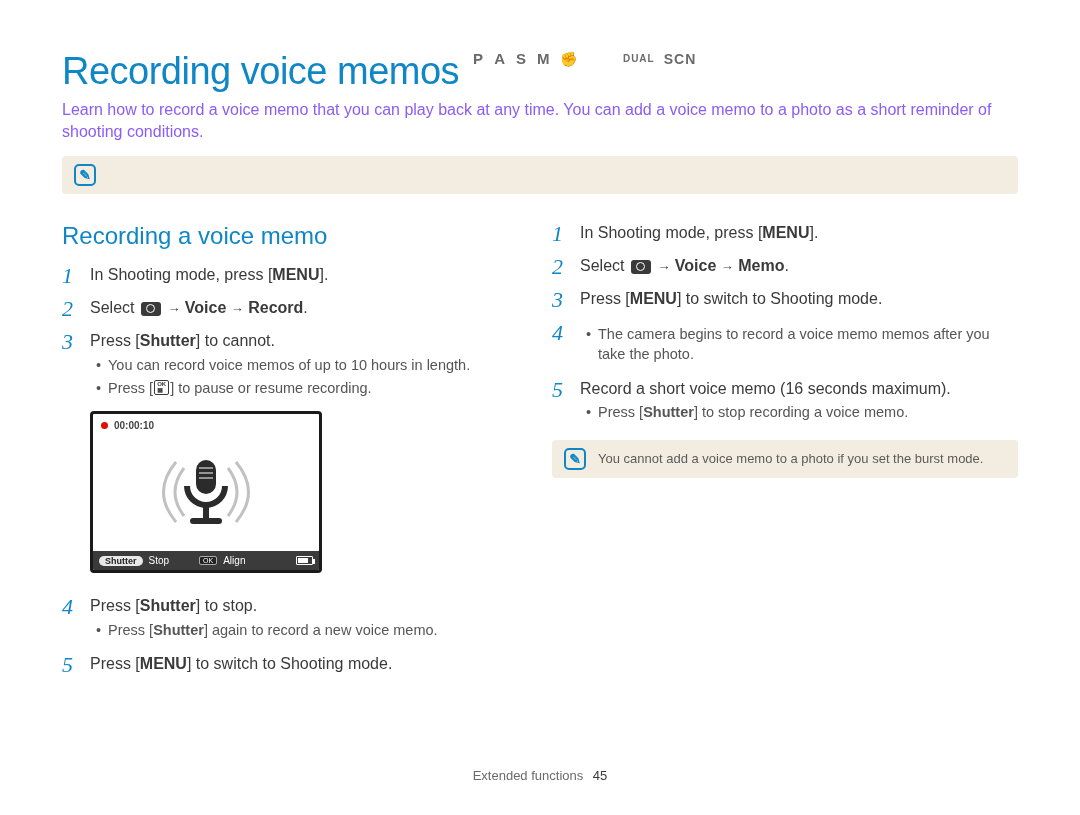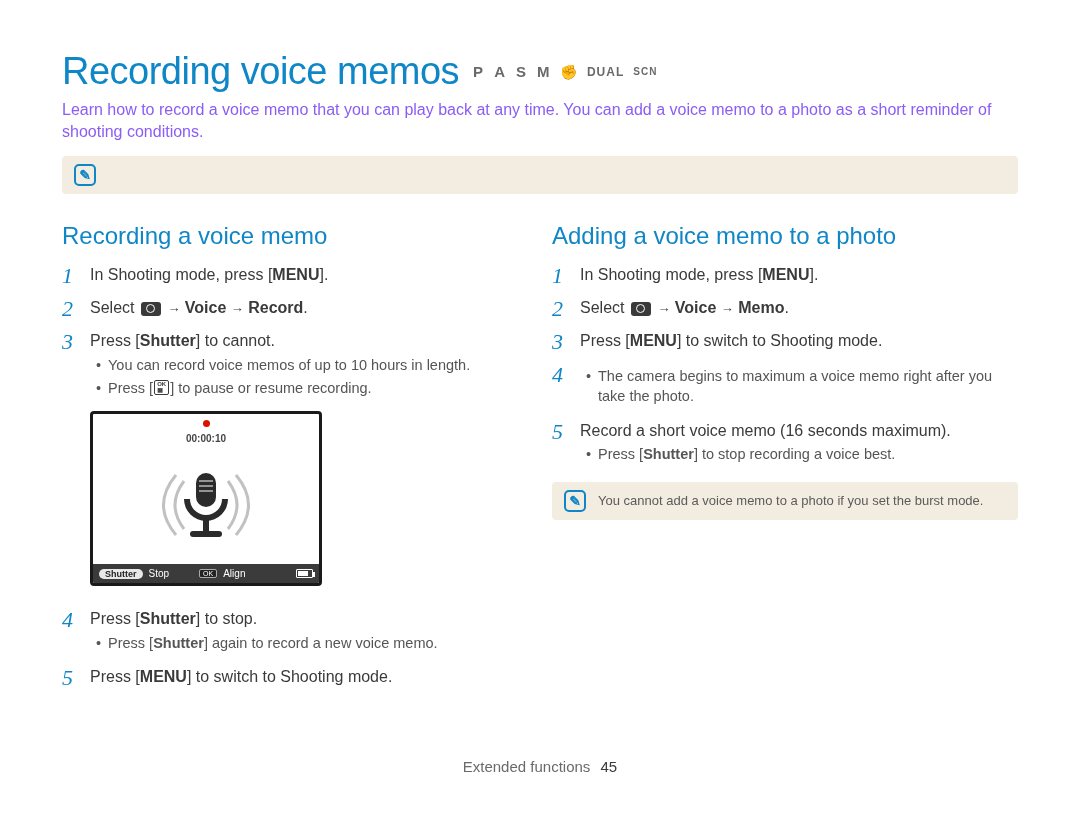--- a/index.html
+++ b/index.html
@@ -10,21 +10,21 @@
     font-family: Arial, Helvetica, sans-serif;
     color: #3a3a3a;
     background: #fff;
     position: relative;
   }
   .page {
     padding: 50px 62px 0 62px;
   }
   .titleRow {
     display: flex;
-    align-items: center;
+    align-items: flex-start;
     gap: 14px;
     margin-bottom: 6px;
   }
   .pageTitle {
     font-size: 38px;
     color: #0f86c6;
     font-weight: 400;
     letter-spacing: -0.5px;
   }
   .modes {
@@ -34,25 +34,26 @@
     color: #6a6a6a;
     font-size: 15px;
     letter-spacing: 2px;
     font-weight: 700;
   }
   .modes .hand {
     font-size: 14px;
     letter-spacing: 0;
   }
   .modes .dual {
-    font-size: 12px;
+    font-size: 10px;
     letter-spacing: 1px;
+    margin-left: 36px;
   }
   .modes .scn {
-    font-size: 10px;
+    font-size: 14px;
     letter-spacing: 1px;
   }
   .intro {
     font-size: 16px;
     line-height: 1.35;
     margin-bottom: 14px;
     color: #8b5cf6;
   }
   .tipBar {
     background: #f2ede0;
@@ -179,21 +180,20 @@
     overflow: hidden;
   }
   .lcdTop {
     display: flex;
     align-items: center;
     gap: 6px;
     padding: 6px 8px 2px 8px;
     font-size: 10px;
     color: #444;
     font-weight: 700;
-    flex-direction: column;
   }
   .recDot {
     width: 7px; height: 7px; background: #d10; border-radius: 50%;
   }
   .lcdBody {
     height: 118px;
     position: relative;
     display: flex;
     align-items: center;
     justify-content: center;
@@ -240,24 +240,24 @@
   }
   .battery .fill {
     position: absolute; left: 1px; top: 1px; bottom: 1px;
     width: 10px; background: #fff;
   }
   .rightTip {
     margin-top: 14px;
   }
   .footer {
     position: absolute;
-    bottom: 40px;
+    bottom: 32px;
     width: 100%;
     text-align: center;
-    font-size: 15px;
+    font-size: 13px;
     color: #6a6a6a;
   }
   .footer .pg { color: #3a3a3a; margin-left: 6px; }
 </style>
 </head>
 <body>
 
 <div class="page">
   <div class="titleRow">
     <div class="pageTitle">Recording voice memos</div>
@@ -369,21 +369,20 @@
 
       <div class="step">
         <div class="stepNum">5</div>
         <div class="stepBody">
           <span>Press [</span><span class="menuBox">MENU</span><span>] to switch to Shooting mode.</span>
         </div>
       </div>
     </div>
 
     <div class="col">
-      <div class="sectionTitle">Adding a voice memo to a photo</div>
 
       <div class="step">
         <div class="stepNum">1</div>
         <div class="stepBody">
           <span>In Shooting mode, press [</span><span class="menuBox">MENU</span><span>].</span>
         </div>
       </div>
 
       <div class="step">
         <div class="stepNum">2</div>
@@ -401,32 +400,32 @@
         <div class="stepNum">3</div>
         <div class="stepBody">
           <span>Press [</span><span class="menuBox">MENU</span><span>] to switch to Shooting mode.</span>
         </div>
       </div>
 
       <div class="step">
         <div class="stepNum">4</div>
         <div class="stepBody">
           <ul class="sub">
-            <li>The camera begins to maximum a voice memo right after you take the photo.</li>
+            <li>The camera begins to record a voice memo memos after you take the photo.</li>
           </ul>
         </div>
       </div>
 
       <div class="step">
         <div class="stepNum">5</div>
         <div class="stepBody">
           <span>Record a short voice memo (16 seconds maximum).</span>
           <ul class="sub">
             <li>
-              <span>Press [</span><span class="bold">Shutter</span><span>] to stop recording a voice best.</span>
+              <span>Press [</span><span class="bold">Shutter</span><span>] to stop recording a voice memo.</span>
             </li>
           </ul>
         </div>
       </div>
 
       <div class="tipBar rightTip">
         <div class="tipIcon">✎</div>
         <div class="tipText">You cannot add a voice memo to a photo if you set the burst mode.</div>
       </div>
     </div>

